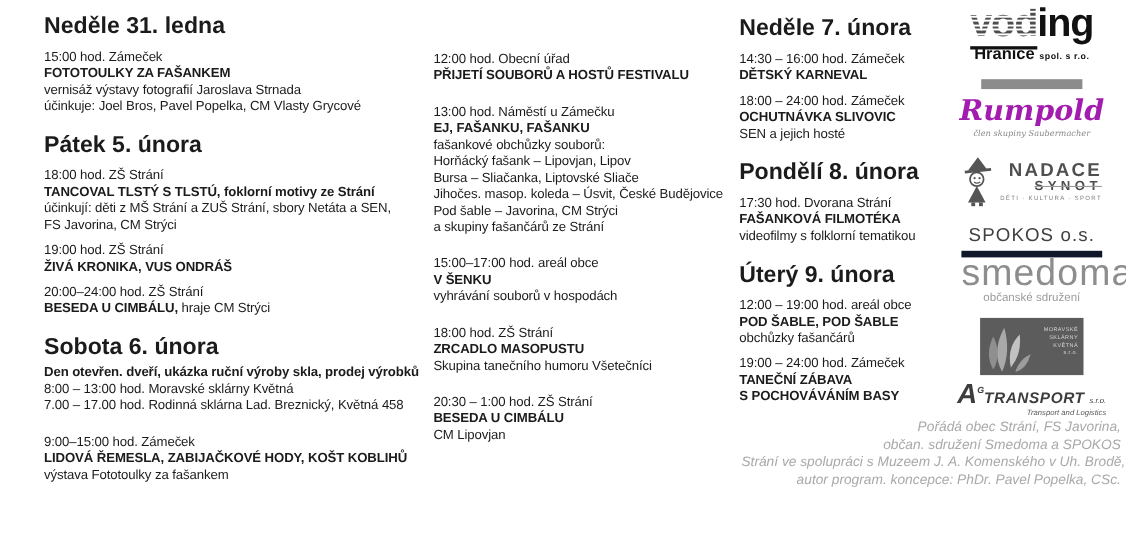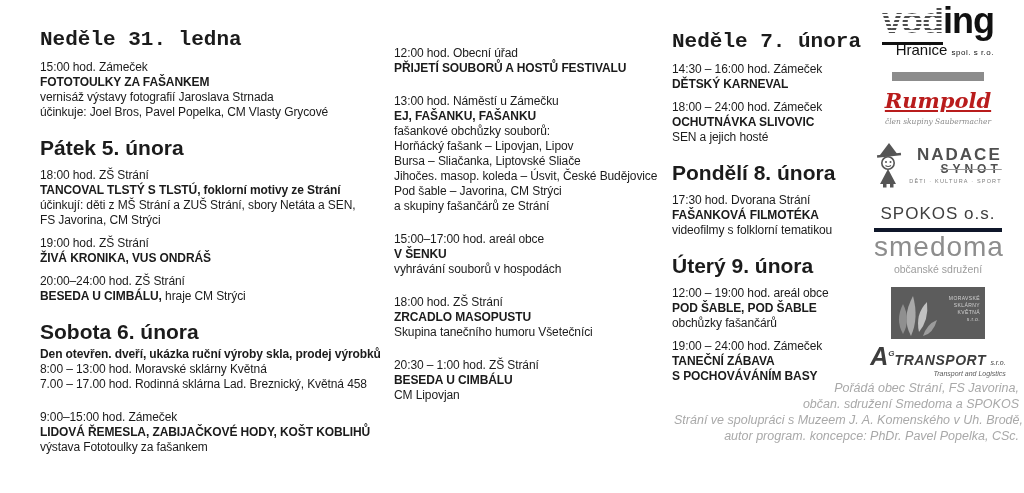--- a/index.html
+++ b/index.html
@@ -3,21 +3,21 @@
 <meta charset="utf-8">
 <style>
   html,body{margin:0;padding:0;}
   body{
     width:1024px;height:493px;background:#ffffff;position:relative;
     font-family:"Liberation Sans",sans-serif;color:#1b1b1b;overflow:hidden;
   }
   .col{position:absolute;font-size:12px;line-height:15px;letter-spacing:-0.1px;}
   .col div{white-space:nowrap;}
   .h{font-size:21px;font-weight:bold;line-height:24px;margin-top:16px;margin-bottom:3px;letter-spacing:0;}
-  .col > .h:first-child{margin-top:16px;font-family:Liberation Mono, monospace;}
+  .col > .h:first-child{margin-top:0;}
   .t{margin-top:8px;}
   .tl{margin-top:18px;}
   .col > .t:first-child,.col > .tl:first-child{margin-top:2px;}
   .b{font-weight:bold;}
   .m .bold{font-weight:bold;}
   #col1{left:40px;top:12px;}
   #col2{left:394px;top:44px;}
   #col3{left:672px;top:14px;}
   #footer{position:absolute;left:674px;top:380px;width:345px;
     font-style:italic;color:#a9a9a9;font-size:12.5px;line-height:16px;}
@@ -30,42 +30,42 @@
 
   .voding .big{font-size:36px;font-weight:800;line-height:34px;letter-spacing:-1px;}
   .voding .vod{color:#8a8a8a;border-bottom:3px solid #111;padding-bottom:1px;}
   @supports (-webkit-background-clip:text){
     .voding .vod{
       background:repeating-linear-gradient(0deg,#4d4d4d 0 2px,#ffffff 2px 4px);
       -webkit-background-clip:text;background-clip:text;color:transparent;
     }
   }
   .voding .ing{color:#111;}
-  .voding .sub{font-size:15px;font-weight:normal;color:#111;margin-top:3px;text-align:right;}
+  .voding .sub{font-size:15px;font-weight:bold;color:#111;margin-top:3px;}
   .voding .sub .small{font-size:8px;letter-spacing:0.5px;}
 
   .rumpold{margin-top:14px;}
   .rumpold .bar{width:92px;height:9px;background:#8c8c8c;margin:0 auto 7px auto;}
   .rumpold .name{font-family:"DejaVu Serif",serif;font-style:italic;font-weight:bold;
-    font-size:21px;line-height:26px;color:#b91c1c;text-decoration:underline;}
+    font-size:26px;line-height:26px;color:#a21caf;}
   .rumpold .tag{font-family:"DejaVu Serif",serif;font-style:italic;font-size:7.5px;
     color:#8a8a8a;margin-top:3px;}
 
   .synot{margin-top:16px;display:flex;align-items:center;gap:5px;}
   .synot .txt{text-align:right;color:#4f4f4f;}
   .synot .nadace{font-size:17px;font-weight:bold;letter-spacing:2px;line-height:17px;}
   .synot .synotword{font-size:12px;font-weight:bold;letter-spacing:4px;line-height:13px;
     text-decoration:line-through;text-decoration-color:#9a9a9a;}
   .synot .tag{font-size:5.5px;letter-spacing:1.2px;color:#7d7d7d;margin-top:2px;}
 
   .spokos{margin-top:16px;font-size:17px;color:#404040;letter-spacing:1px;}
 
   .smedoma{margin-top:4px;color:#8d8d8d;width:128px;}
-  .smedoma .name{font-size:28px;line-height:27px;letter-spacing:1px;
-    border-top:4px solid #0f172a;padding-top:1px;}
+  .smedoma .name{font-size:34px;line-height:27px;letter-spacing:1px;
+    border-top:6px solid #0f172a;padding-top:1px;}
   .smedoma .tag{font-size:10.5px;color:#9c9c9c;margin-top:3px;}
 
   .sklarny{margin-top:12px;width:94px;height:52px;background:#5c5c5c;
     position:relative;overflow:hidden;}
   .sklarny svg{position:absolute;left:2px;top:1px;}
   .sklarny .lines{position:absolute;right:5px;top:8px;text-align:right;
     font-size:5px;line-height:7px;color:#d2d2d2;letter-spacing:0.4px;}
 
   .agt{margin-top:7px;color:#3d3d3d;font-style:italic;font-weight:bold;}
   .agt .a{font-size:25px;line-height:20px;}

